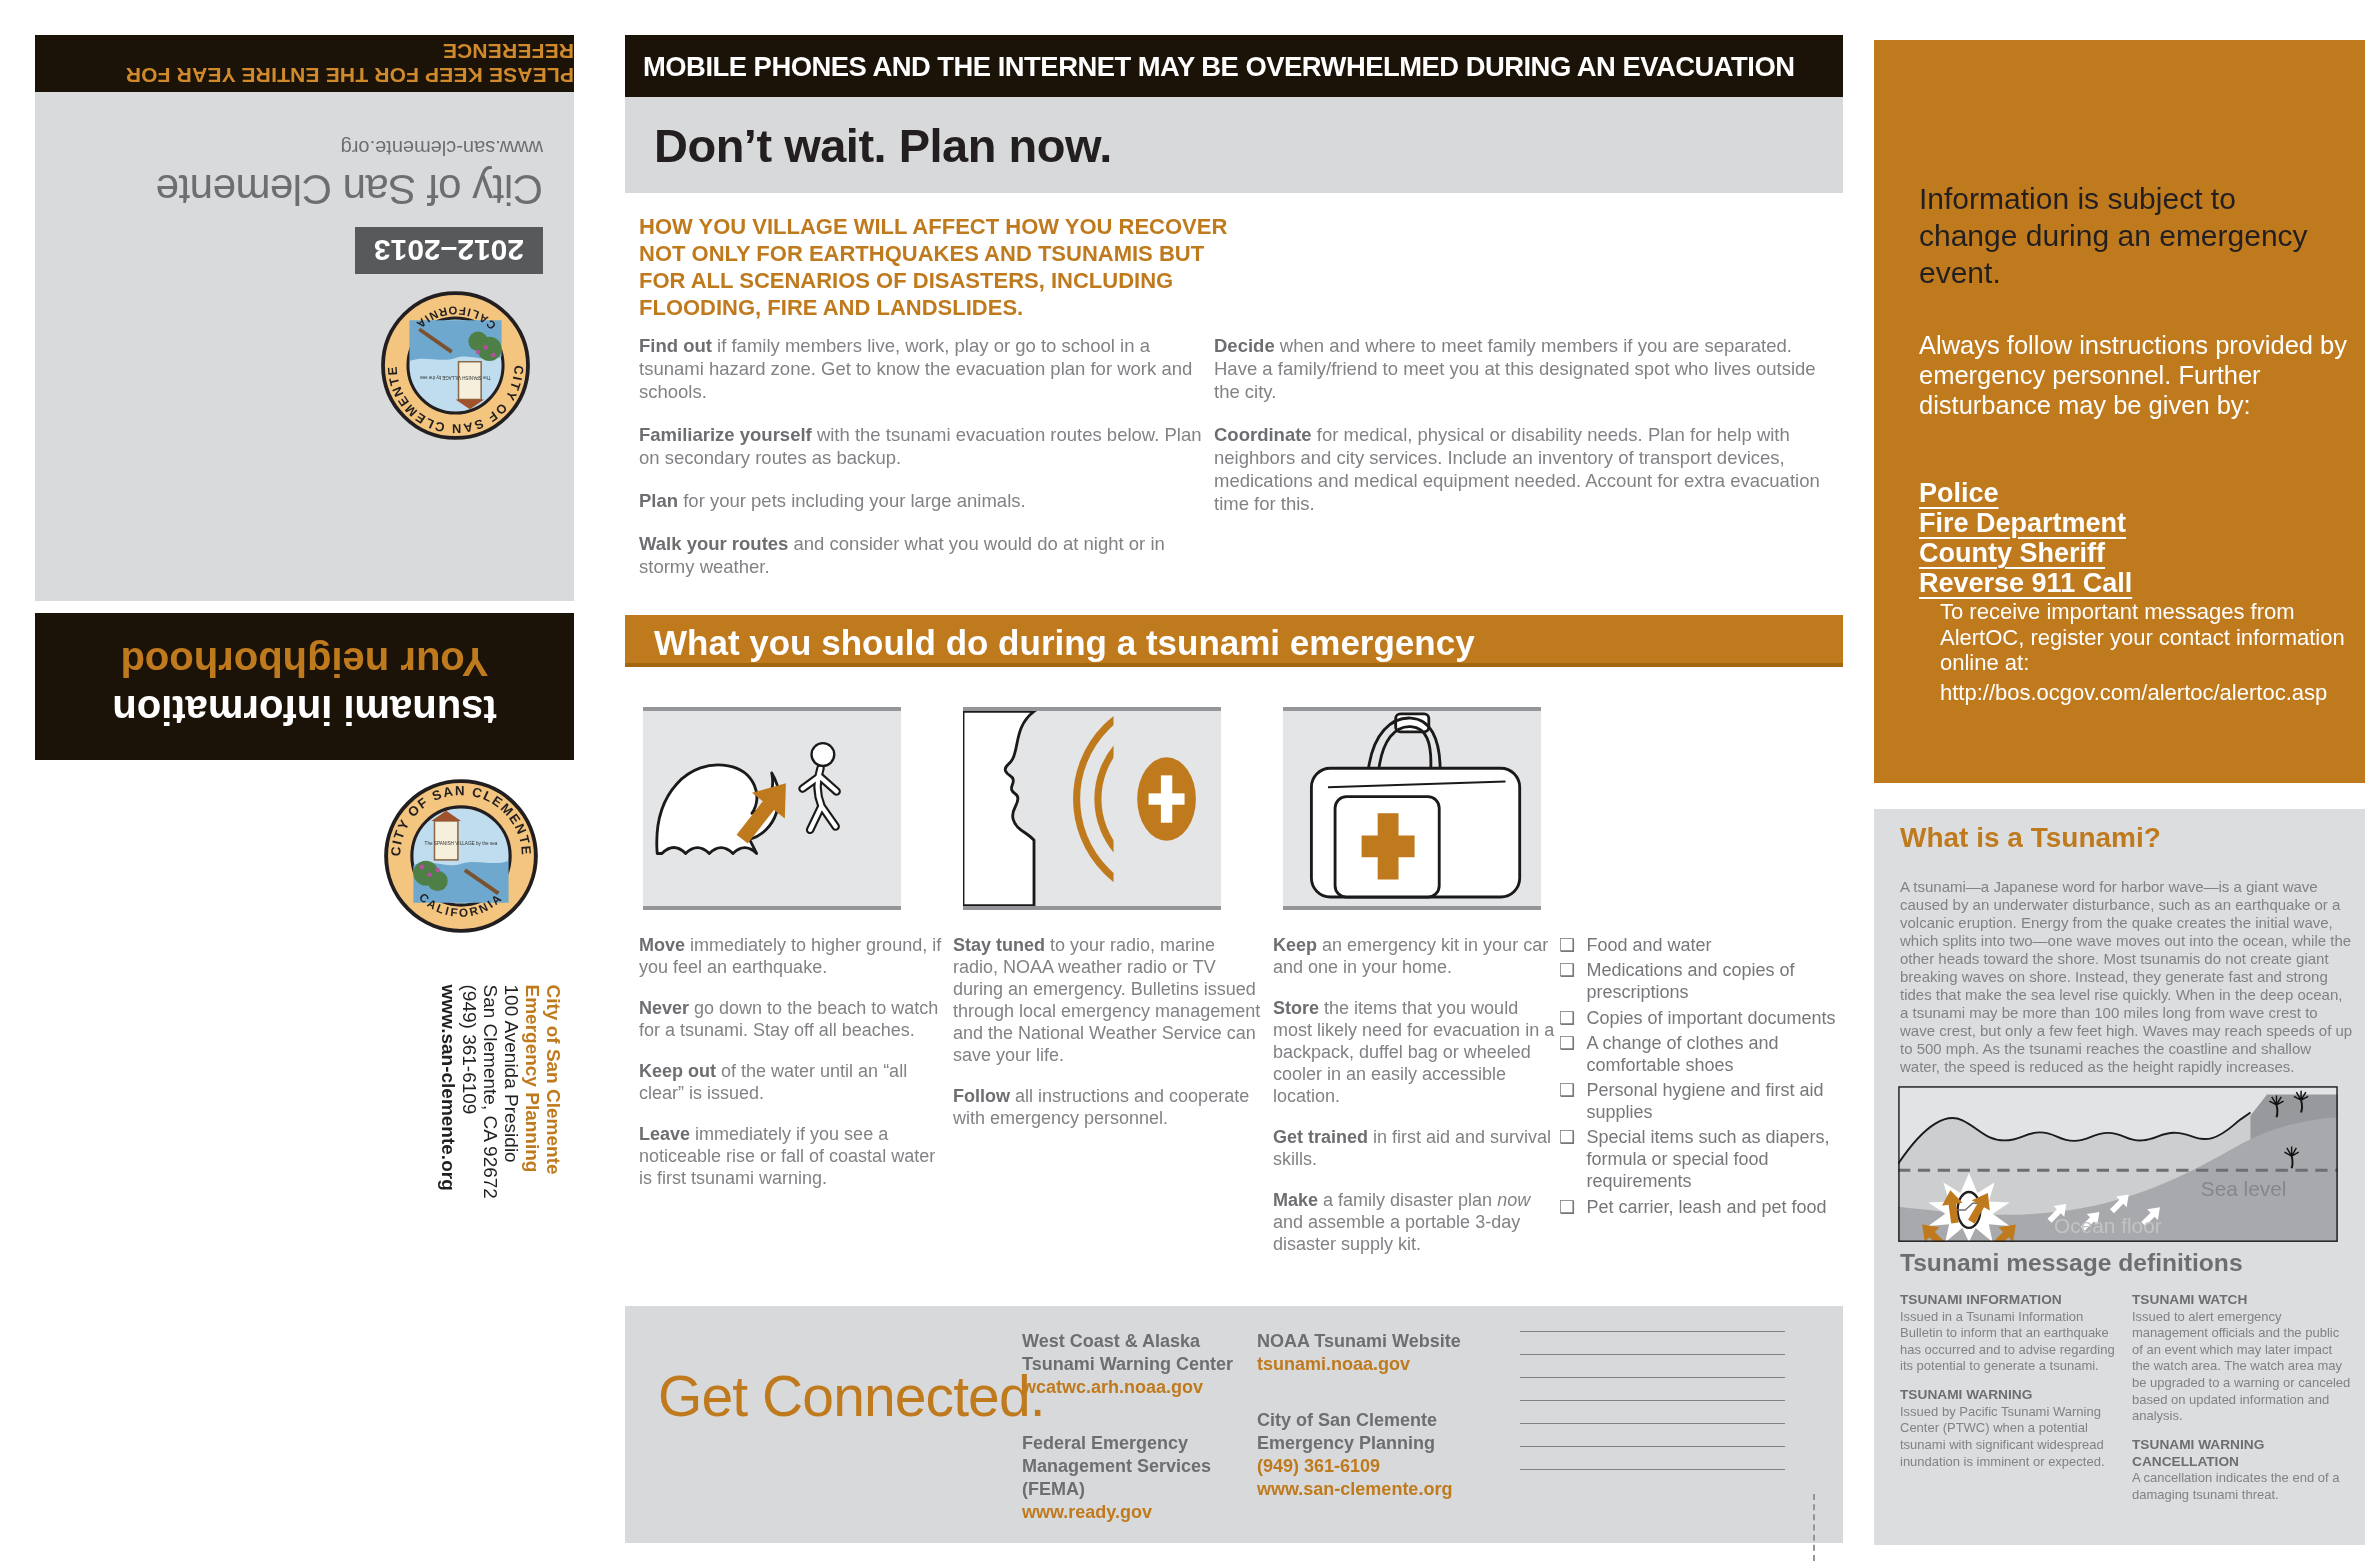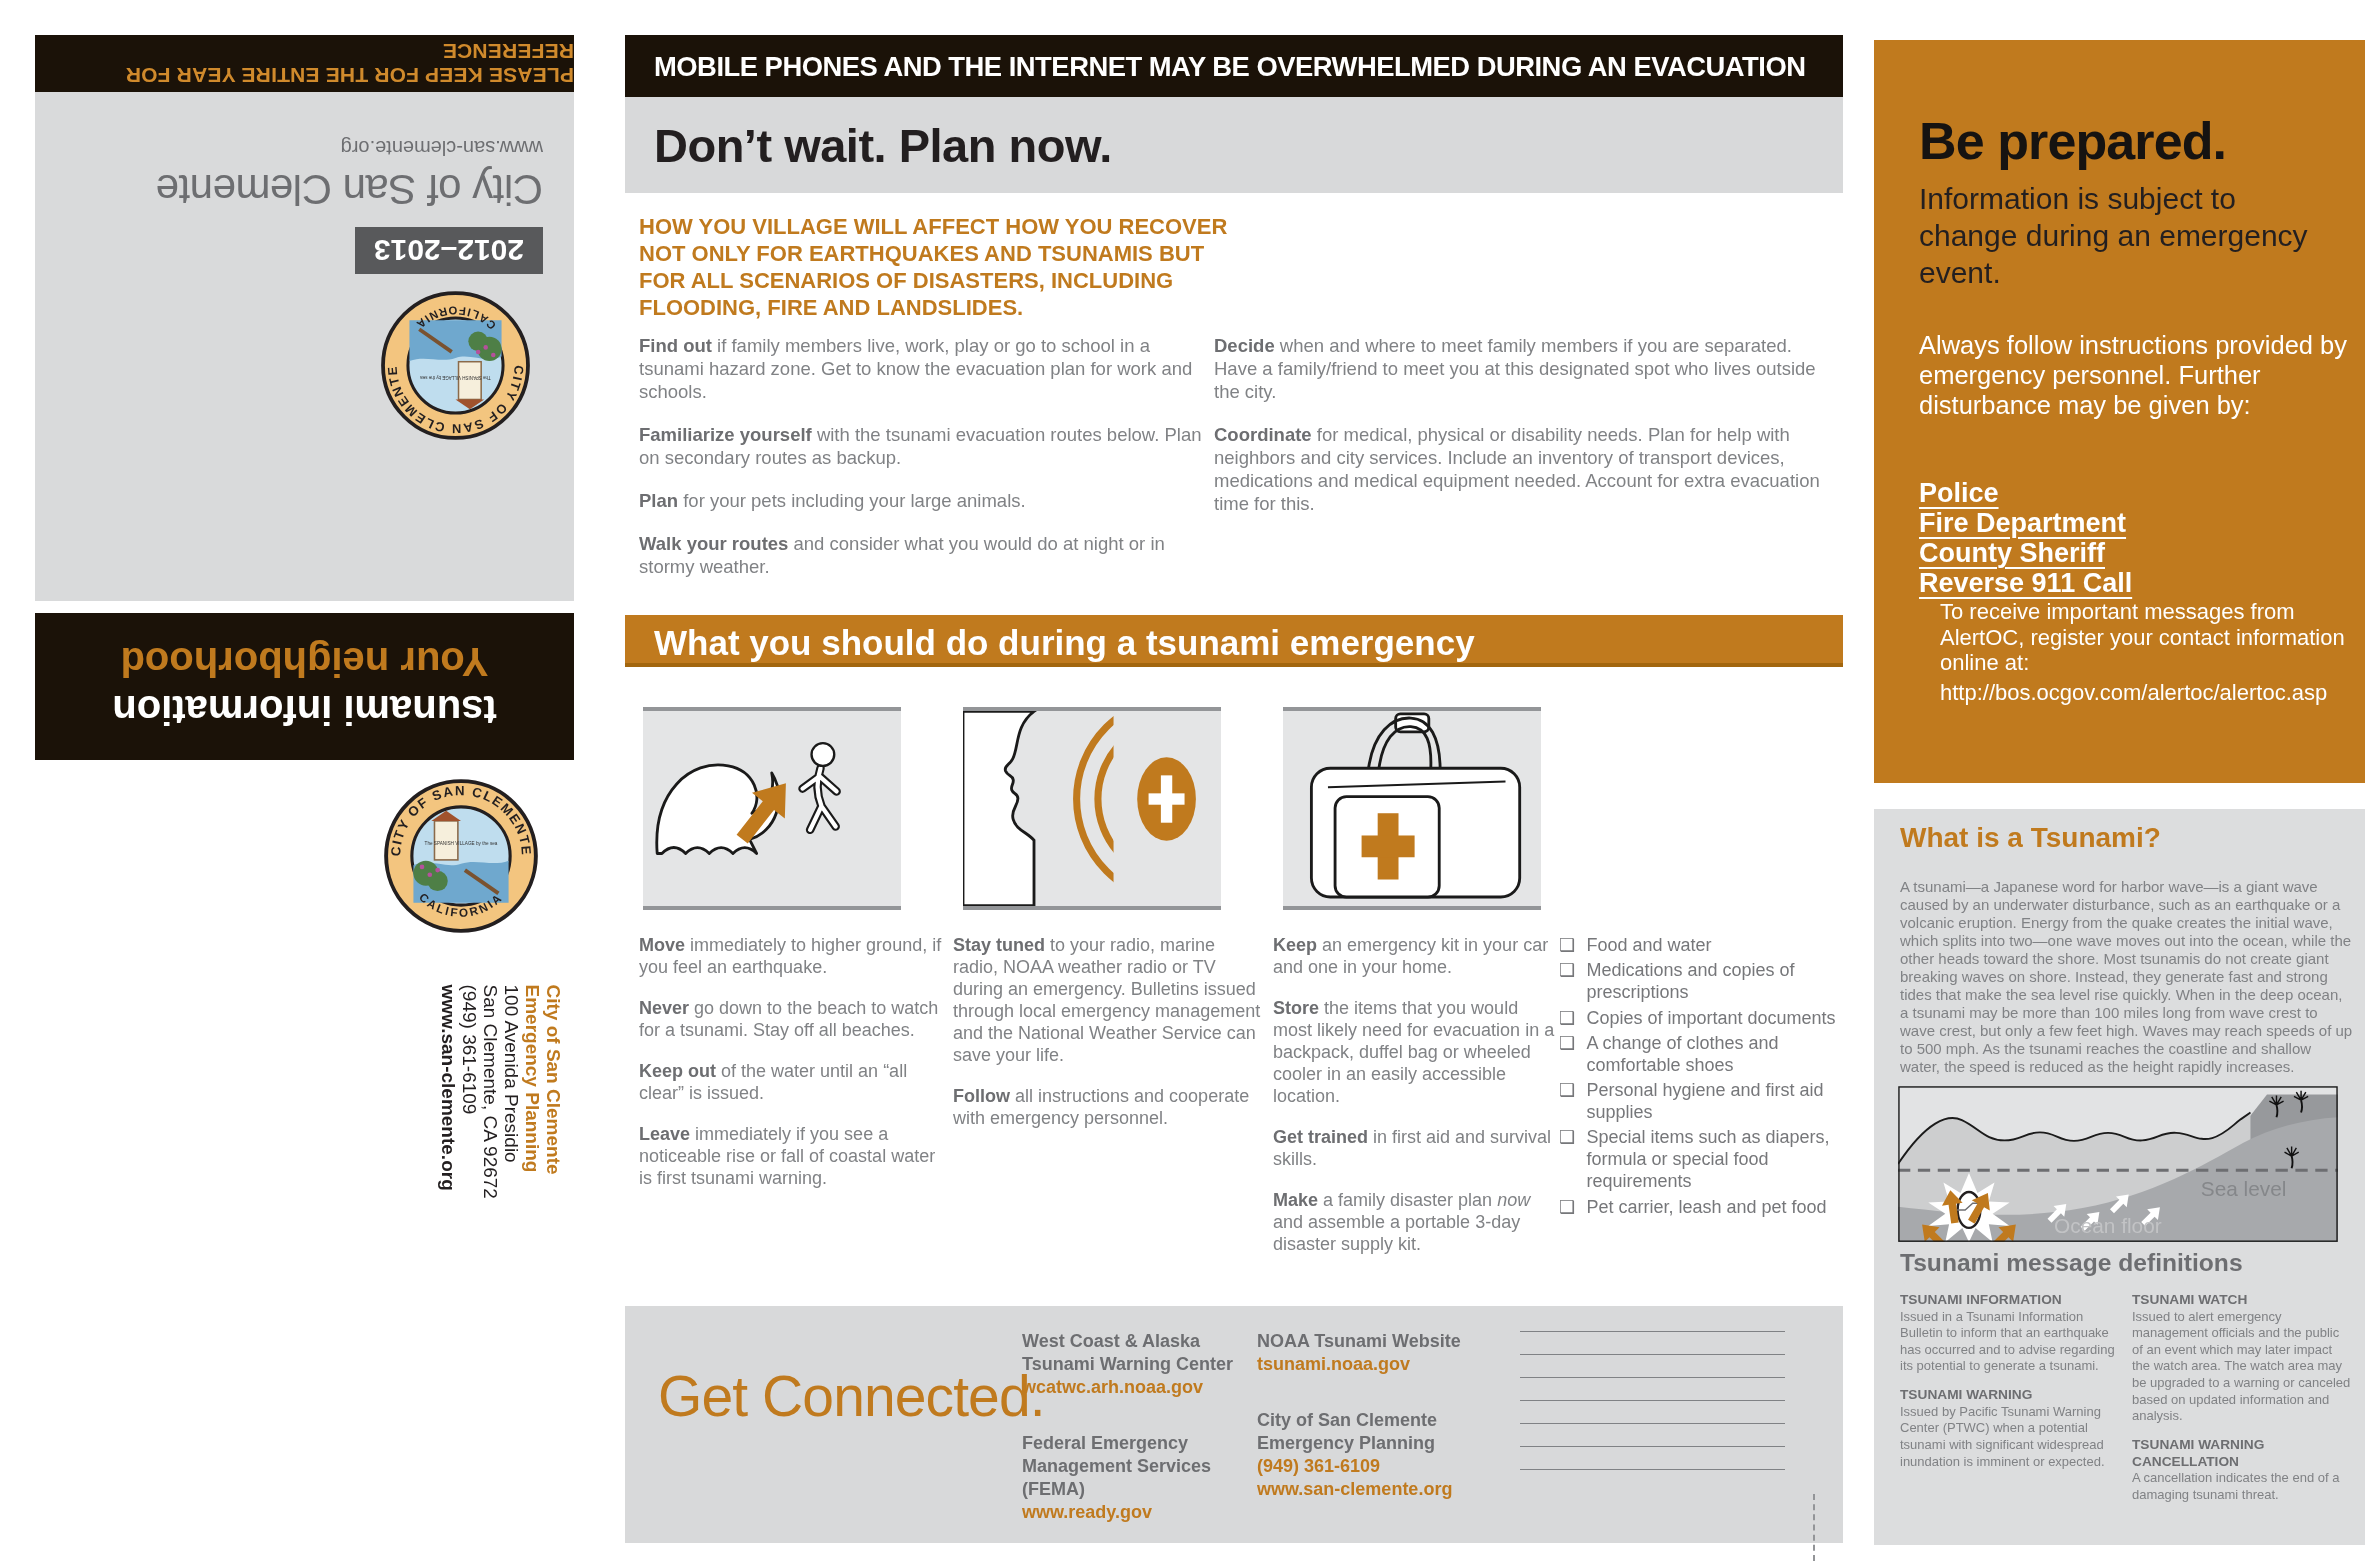--- a/index.html
+++ b/index.html
@@ -27,21 +27,21 @@
   .cover-l2 { color:#ffffff; }
   .cover-l1 { color:#C07A1E; }
   .seal-lg { left:383px; top:778px; width:156px; height:156px; }
   .contact-rot { left:374px; top:1046px; width:251px; height:128px; transform:rotate(90deg); }
   .contact-rot div { font-size:19px; line-height:21px; color:#231F20; }
   .c-org { color:#C07A1E !important; font-weight:bold; }
   .c-bold { font-weight:bold; }
 
   
   .alert-banner { left:625px; top:35px; width:1218px; height:63px; background:#1B1208;
-                  display:flex; align-items:center; padding-left:29px; }
+                  display:flex; align-items:center; padding-left:18px; }
   .alert-banner span { color:#fff; font-weight:bold; font-size:27.4px; letter-spacing:-0.5px; }
   .headline-band { left:625px; top:97px; width:1218px; height:96px; background:#D8D9DA;
                    display:flex; align-items:center; padding-left:29px; }
   .headline-band h1 { font-size:47px; font-weight:bold; color:#231F20; letter-spacing:-0.5px; }
   .intro { left:639px; top:213px; width:606px; font-size:22px; line-height:27px;
            font-weight:bold; color:#C07A1E; }
   .plan-col p, .act-col p { font-size:18.5px; line-height:23px; color:#808285; margin-bottom:20px; }
   .plan-col b, .act-col b { color:#6D6E71; }
   .plan-left  { left:639px; top:334px; width:568px; }
   .plan-right { left:1214px; top:334px; width:615px; }
@@ -313,21 +313,20 @@
       <div class="rule"></div>
       <div class="rule"></div>
       <div class="rule"></div>
       <div class="rule"></div>
       <div class="rule"></div>
     </div>
   </div>
   <div class="abs cut-mark"></div>
 
   <div class="abs prepared-panel">
-    <h2>Be prepared.</h2>
     <div class="prep-sub">Information is subject to change during an emergency event.</div>
     <div class="prep-follow">Always follow instructions provided by emergency personnel. Further disturbance may be given by:</div>
     <ul class="sources">
       <li>Police</li>
       <li>Fire Department</li>
       <li>County Sheriff</li>
       <li>Reverse 911 Call</li>
     </ul>
     <div class="alert-note">To receive important messages from AlertOC, register your contact information online at:</div>
     <a class="alert-url">http://bos.ocgov.com/alertoc/alertoc.asp</a>

